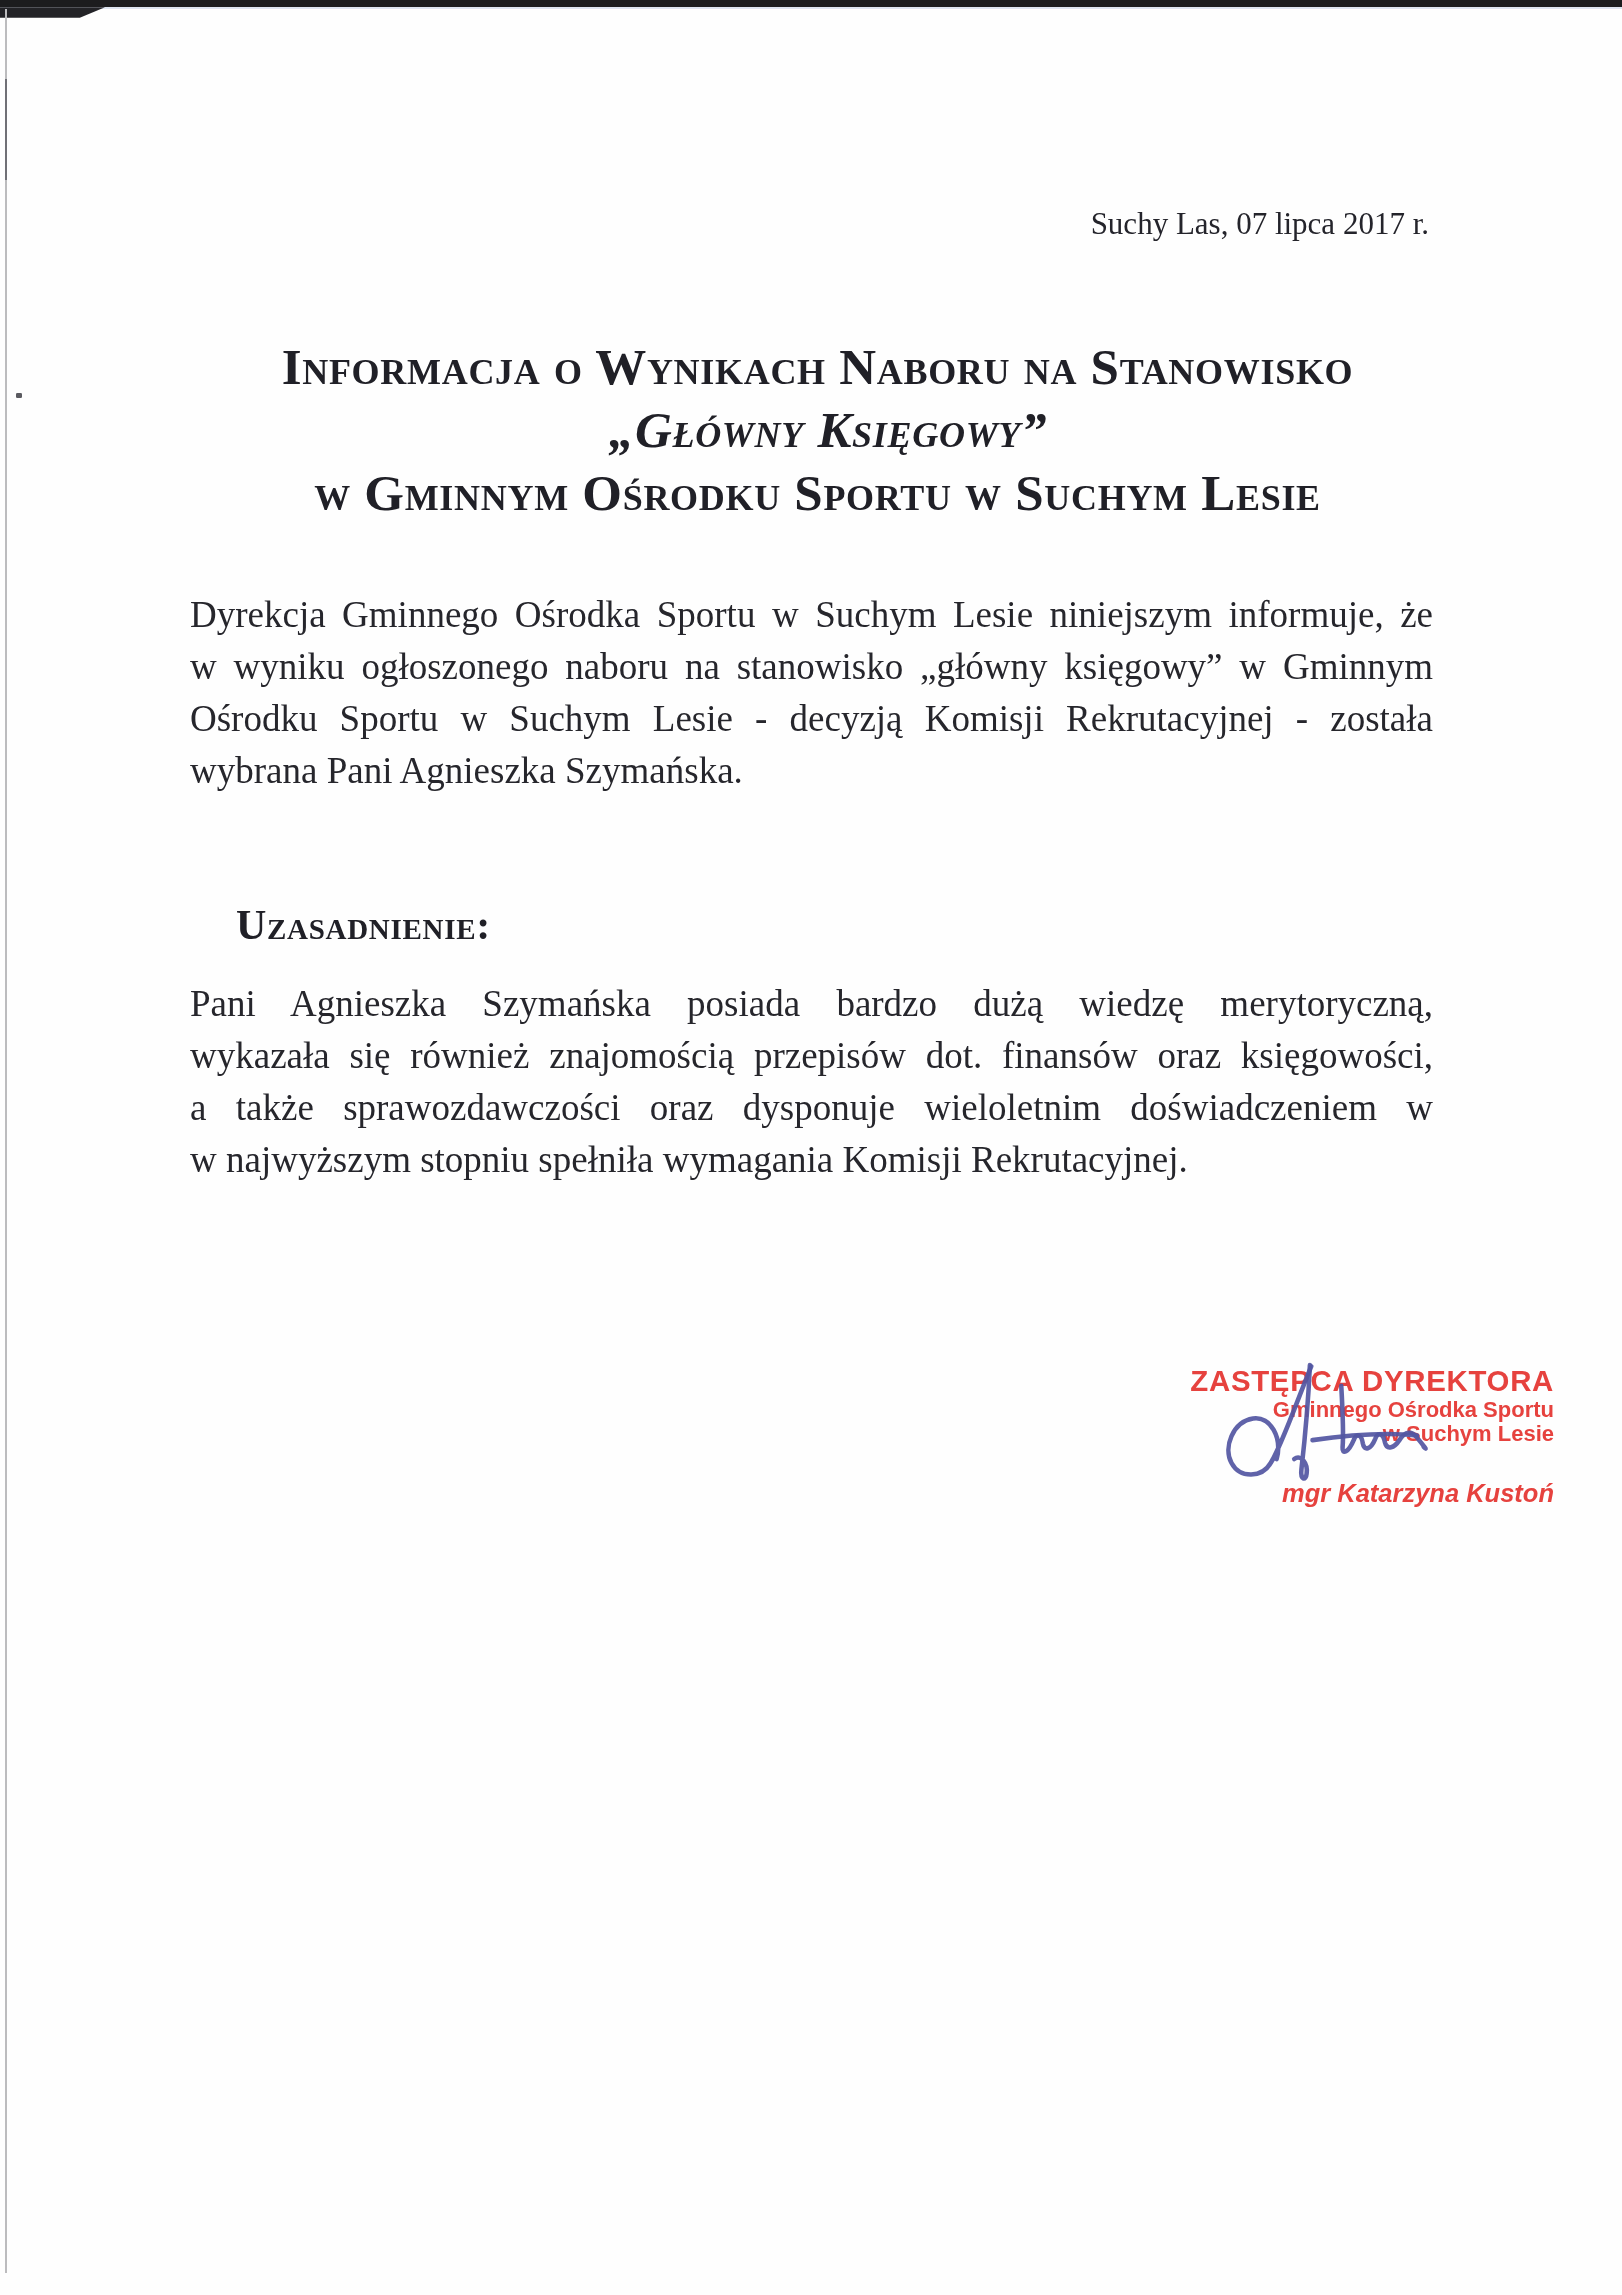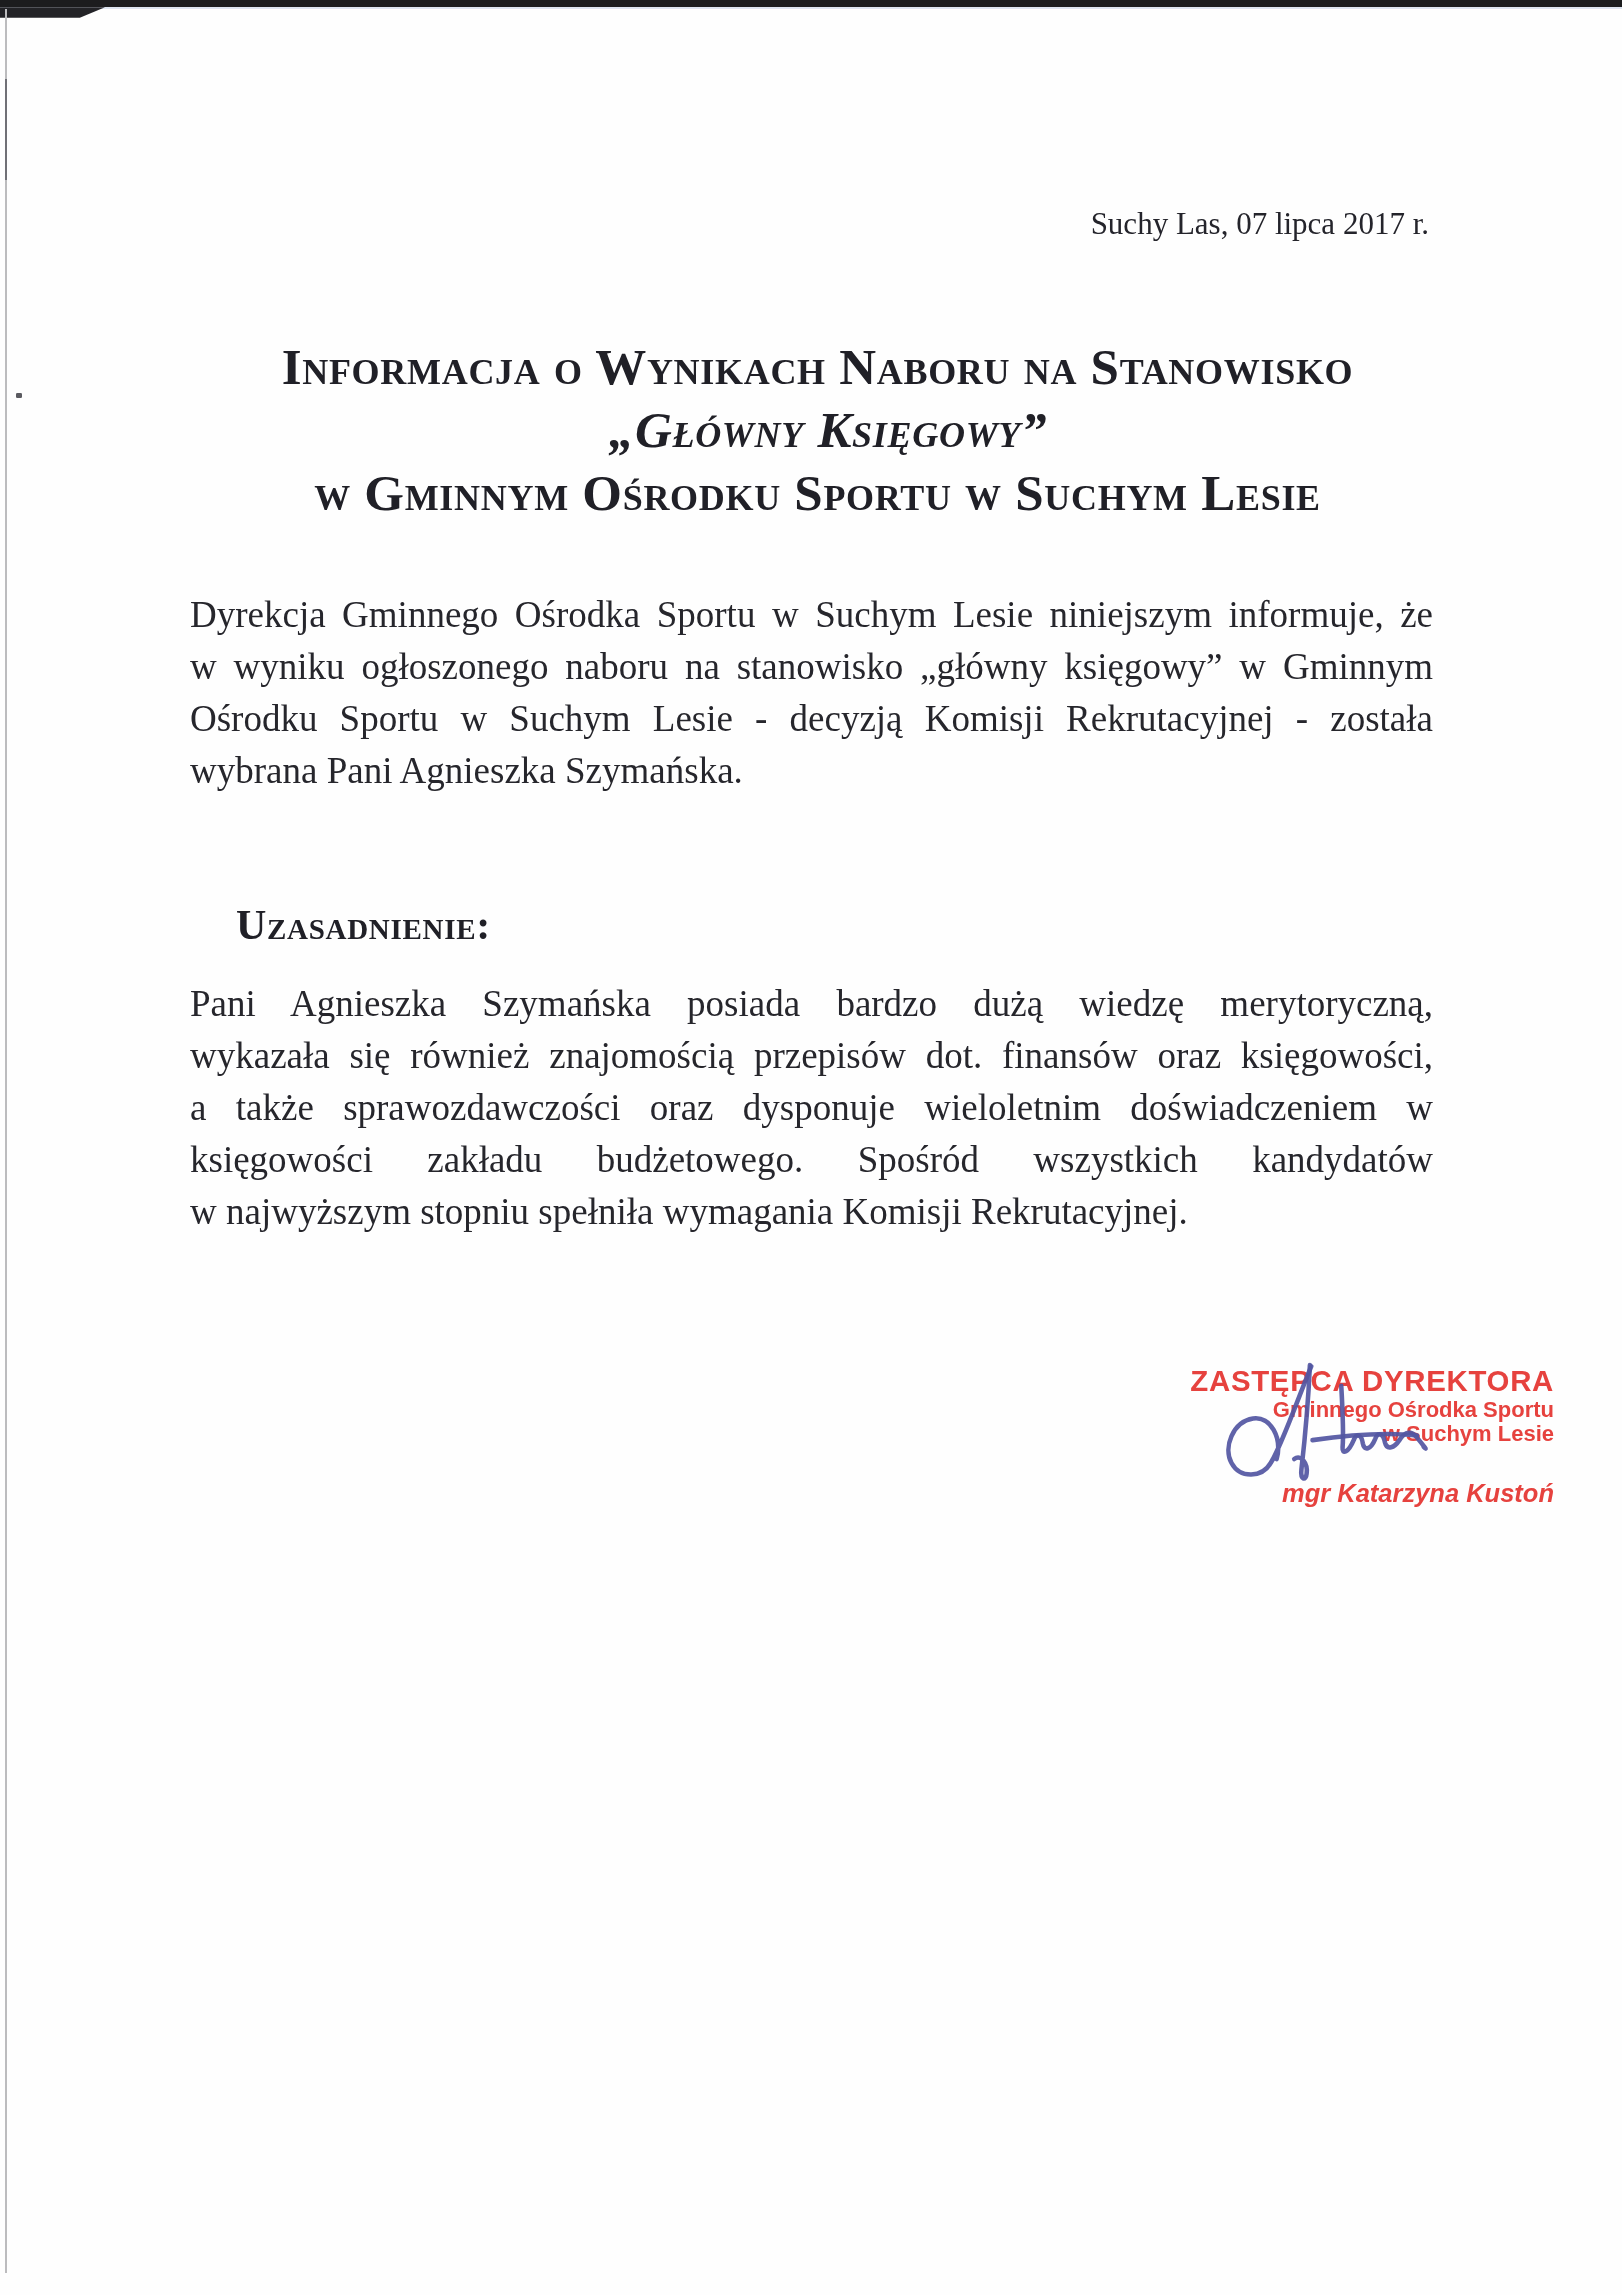--- a/index.html
+++ b/index.html
@@ -100,21 +100,20 @@
     <div class="jl">Ośrodku Sportu w Suchym Lesie - decyzją Komisji Rekrutacyjnej - została</div>
     <div class="ll">wybrana Pani Agnieszka Szymańska.</div>
   </div>
 
   <div class="section-heading">Uzasadnienie:</div>
 
   <div class="para" id="justification-paragraph">
     <div class="jl">Pani Agnieszka Szymańska posiada bardzo dużą wiedzę merytoryczną,</div>
     <div class="jl">wykazała się również znajomością przepisów dot. finansów oraz księgowości,</div>
     <div class="jl">a także sprawozdawczości oraz dysponuje wieloletnim doświadczeniem w</div>
-    <div class="jl">księgowości zakładu budżetowego. Spośród wszystkich kandydatów</div>
     <div class="ll">w najwyższym stopniu spełniła wymagania Komisji Rekrutacyjnej.</div>
   </div>
 
   <div class="stamp">
     <div class="s-line stamp-role">ZASTĘPCA DYREKTORA</div>
     <div class="s-line stamp-org1">Gminnego Ośrodka Sportu</div>
     <div class="s-line stamp-org2">w Suchym Lesie</div>
     <div class="s-line stamp-signer">mgr Katarzyna Kustoń</div>
 
     <svg class="signature-svg" viewBox="0 0 450 300" aria-hidden="true">

